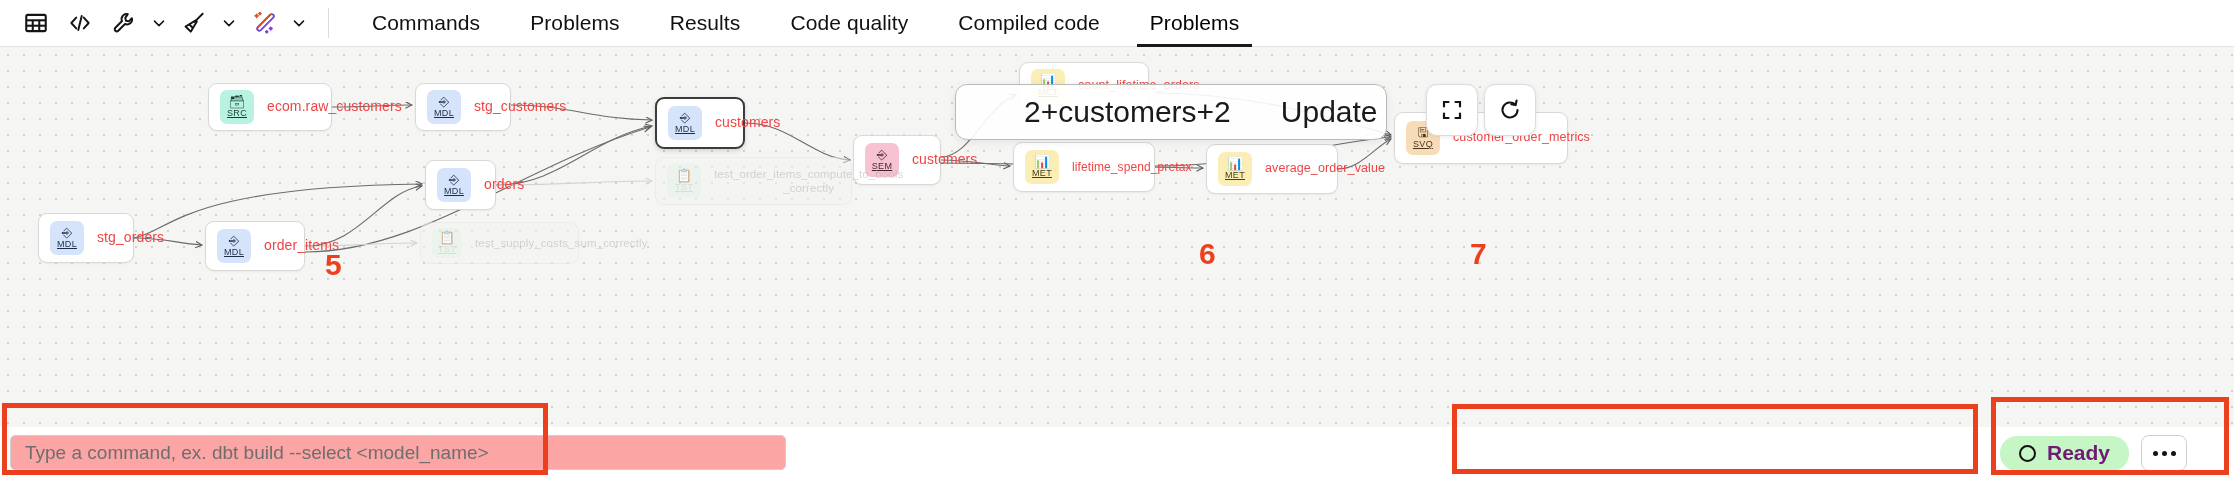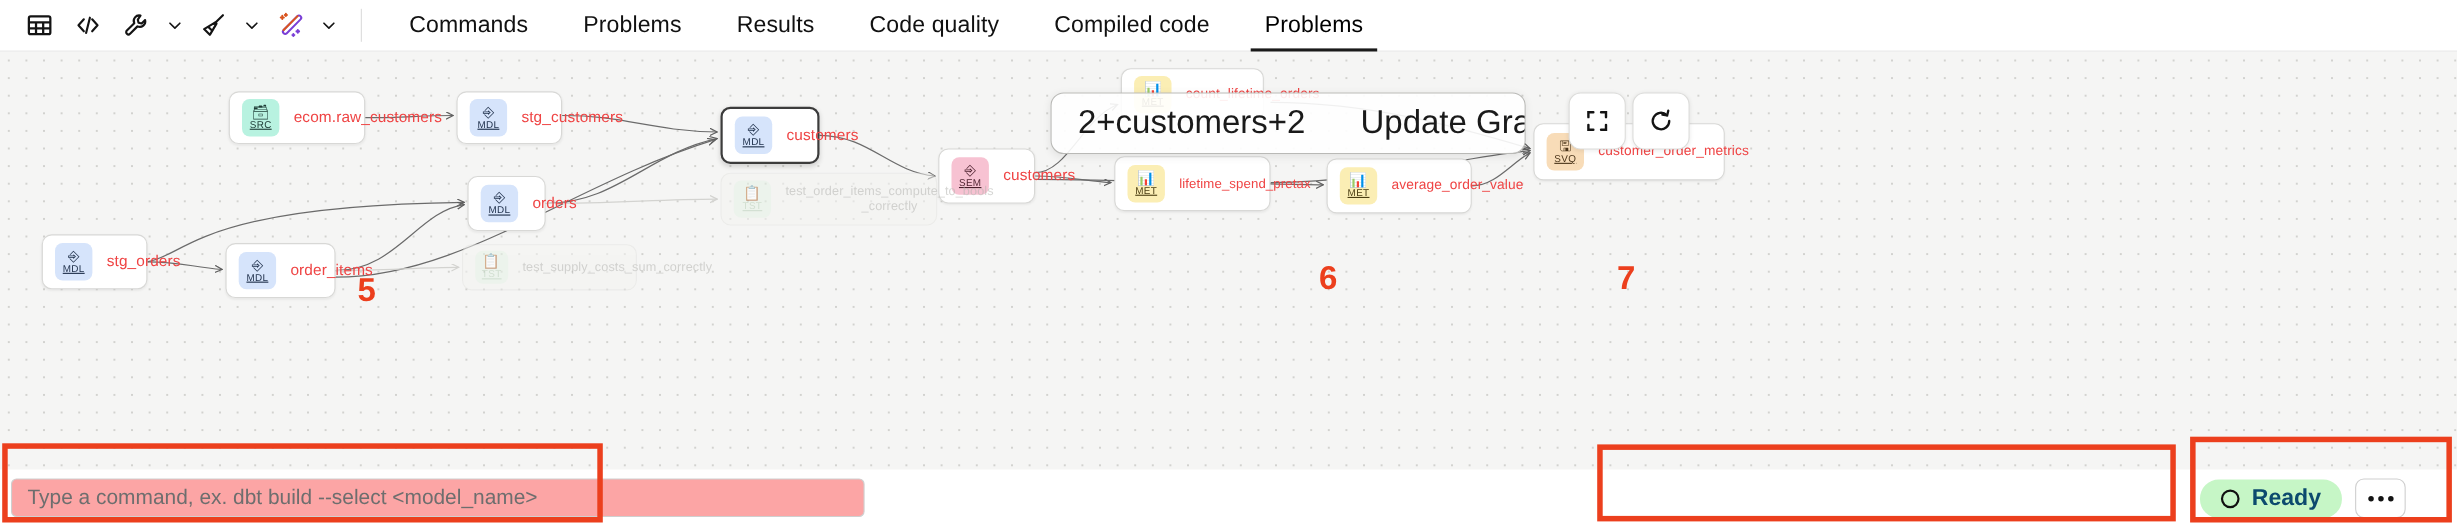--- a/index.html
+++ b/index.html
@@ -87,20 +87,21 @@
 
   
   .graph-overlay {
     position: absolute;
     background: rgba(255,255,255,.90);
     border: 1px solid #b9b9b6;
     border-radius: 12px;
     display: flex; align-items: stretch;
     box-shadow: 0 2px 8px rgba(0,0,0,.08);
     overflow: hidden;
+    padding-left: 44px;
   }
   .go-expr {
     display: flex; align-items: center; padding: 0 24px;
     font-size: 30px; color: #1a1a1a; white-space: nowrap;
   }
   .go-div { width: 1px; background: #b9b9b6; }
   .go-btn {
     display: flex; align-items: center; padding: 0 26px;
     font-size: 30px; color: #1a1a1a; white-space: nowrap; cursor: pointer;
   }
@@ -151,21 +152,21 @@
   }
   .ready-pill {
     display: flex; align-items: center; gap: 11px;
     background: #c6f6c6; border-radius: 17px; padding: 0 19px; height: 35px;
     cursor: pointer;
   }
   .ready-dot {
     width: 17px; height: 17px; border-radius: 50%;
     border: 2px solid #111; background: transparent; flex: 0 0 auto;
   }
-  .ready-text { font-size: 21px; font-weight: bold; color: #0c4a6e; }
+  .ready-text { font-size: 21px; font-weight: bold; color: #701a75; }
   .kebab {
     width: 46px; height: 36px; border-radius: 8px; border: 1px solid #cfcfcf;
     background: #fff; display: flex; align-items: center; justify-content: center;
     gap: 4px; cursor: pointer;
   }
   .kebab i { width: 5px; height: 5px; border-radius: 50%; background: #141414; display: block; }
 
   
   .ann-box { position: absolute; border: 5px solid #ec3f1d; pointer-events: none; }
   .ann-num {

